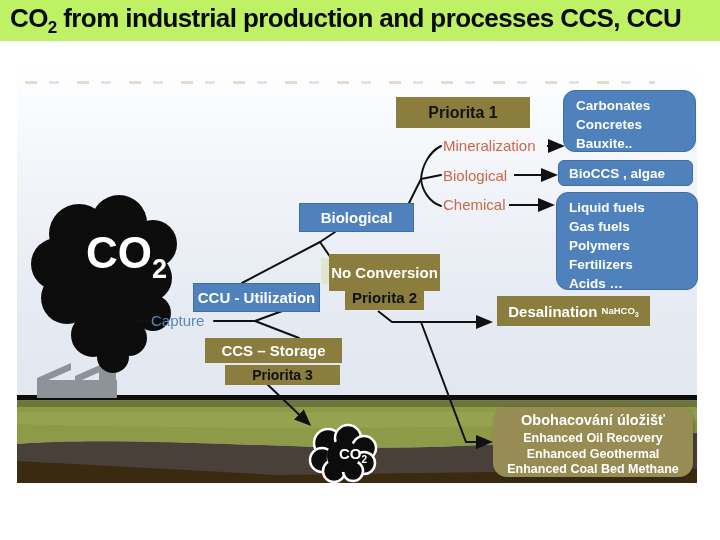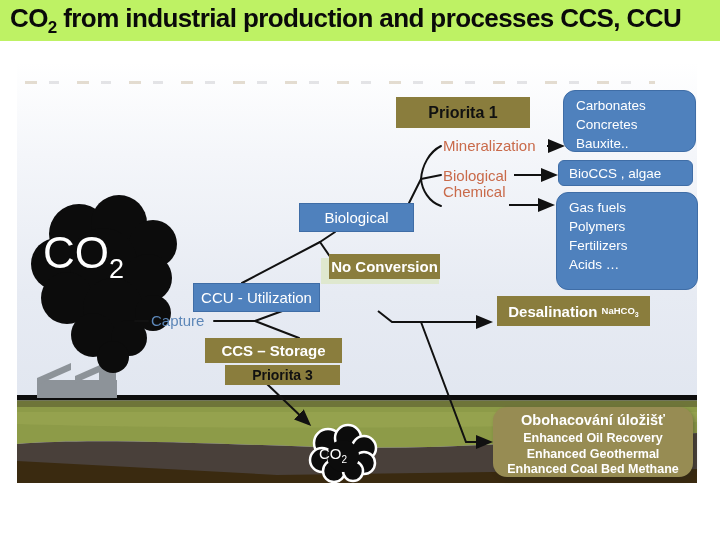--- a/index.html
+++ b/index.html
@@ -24,37 +24,37 @@
   }
   .diagram svg{position:absolute;left:0;top:0;}
   .frag{
     position:absolute;left:8px;top:19px;width:630px;height:3px;opacity:.55;
     background:repeating-linear-gradient(90deg,
       rgba(150,120,70,.45) 0 12px, rgba(0,0,0,0) 12px 24px,
       rgba(120,120,130,.35) 24px 34px, rgba(0,0,0,0) 34px 52px);
   }
   .abs{position:absolute;box-sizing:border-box;}
   
-  .bluebox{background:#4f81bd;border:1px solid #3f6da6;color:#fff;font-weight:normal;}
+  .bluebox{background:#4f81bd;border:1px solid #3f6da6;color:#fff;font-weight:bold;}
   .olivebox{background:#8a7d3d;color:#fff;font-weight:bold;}
   .priorita{background:#8a7d3d;color:#111;font-weight:bold;}
   .center{display:flex;align-items:center;justify-content:center;text-align:left;}
   .round12{border-radius:12px;}
   .round6{border-radius:6px;}
   .list{padding:5px 4px 0 12px;line-height:19px;font-size:13.5px;}
   .orange-label{color:#c96a4a;font-size:15px;white-space:nowrap;}
   .capture{color:#5d87b8;font-size:15px;white-space:nowrap;}
   .ghost{background:#dfe8cf;}
   .storagebox{
     background:#978c53;border-radius:14px;color:#fff;text-align:center;
     box-shadow:2px 3px 4px rgba(40,40,30,.35);
   }
   .storagebox .st{font-size:14.5px;font-weight:bold;line-height:21px;padding-top:3px;}
   .storagebox .si{font-size:12.5px;font-weight:bold;line-height:15.5px;}
-  .cloudtext{color:#fff;font-weight:normal;text-align:left;white-space:nowrap;}
+  .cloudtext{color:#fff;font-weight:bold;text-align:right;white-space:nowrap;}
   .desal-chem{font-size:9.5px;font-weight:bold;}
 </style>
 </head>
 <body>
 
 <div class="titlebar">
   <div class="t"><span>CO</span><sub>2</sub><span>  from industrial production and processes CCS, CCU</span></div>
 </div>
 
 <div class="diagram">
@@ -149,42 +149,46 @@
     </div>
 
   <div class="abs bluebox round12 list" style="left:546px;top:28px;width:133px;height:62px;">
     <div>Carbonates</div>
     <div>Concretes</div>
     <div>Bauxite..</div>
   </div>
 
   <div class="abs orange-label" style="left:426px;top:75px;">Mineralization</div>
   <div class="abs orange-label" style="left:426px;top:105px;">Biological</div>
-  <div class="abs orange-label" style="left:426px;top:121px;text-align:center;">Chemical</div>
+  <div class="abs orange-label" style="left:426px;top:134px;text-align:center;">Chemical</div>
 
   <div class="abs bluebox round6" style="left:541px;top:98px;width:135px;height:26px;font-size:13.5px;display:flex;align-items:center;padding-left:10px;">
       <span>BioCCS , algae</span>
     </div>
 
   <div class="abs bluebox round12 list" style="left:539px;top:130px;width:142px;height:98px;">
+    <div>Liquid fuels</div>
     <div>Gas fuels</div>
     <div>Polymers</div>
     <div>Fertilizers</div>
     <div>Acids …</div>
   </div>
 
   <div class="abs bluebox center" style="left:282px;top:141px;width:115px;height:29px;font-size:15px;">
       <span>Biological</span>
     </div>
 
   <div class="abs ghost" style="left:304px;top:196px;width:118px;height:26px;"></div>
-  <div class="abs olivebox center" style="left:312px;top:192px;width:111px;height:25px;font-size:15px;">
+  <div class="abs olivebox center" style="left:312px;top:192px;width:111px;height:37px;font-size:15px;">
       <span>No Conversion</span>
     </div>
 
+  <div class="abs priorita center" style="left:328px;top:223px;width:79px;height:25px;font-size:15px;">
+      <span>Priorita 2</span>
+    </div>
 
   <div class="abs bluebox center" style="left:176px;top:221px;width:127px;height:29px;font-size:15px;">
       <span>CCU - Utilization</span>
     </div>
 
   <div class="abs capture" style="left:134px;top:250px;">Capture</div>
 
   <div class="abs olivebox center" style="left:188px;top:276px;width:137px;height:25px;font-size:15px;">
       <span>CCS – Storage</span>
     </div>

